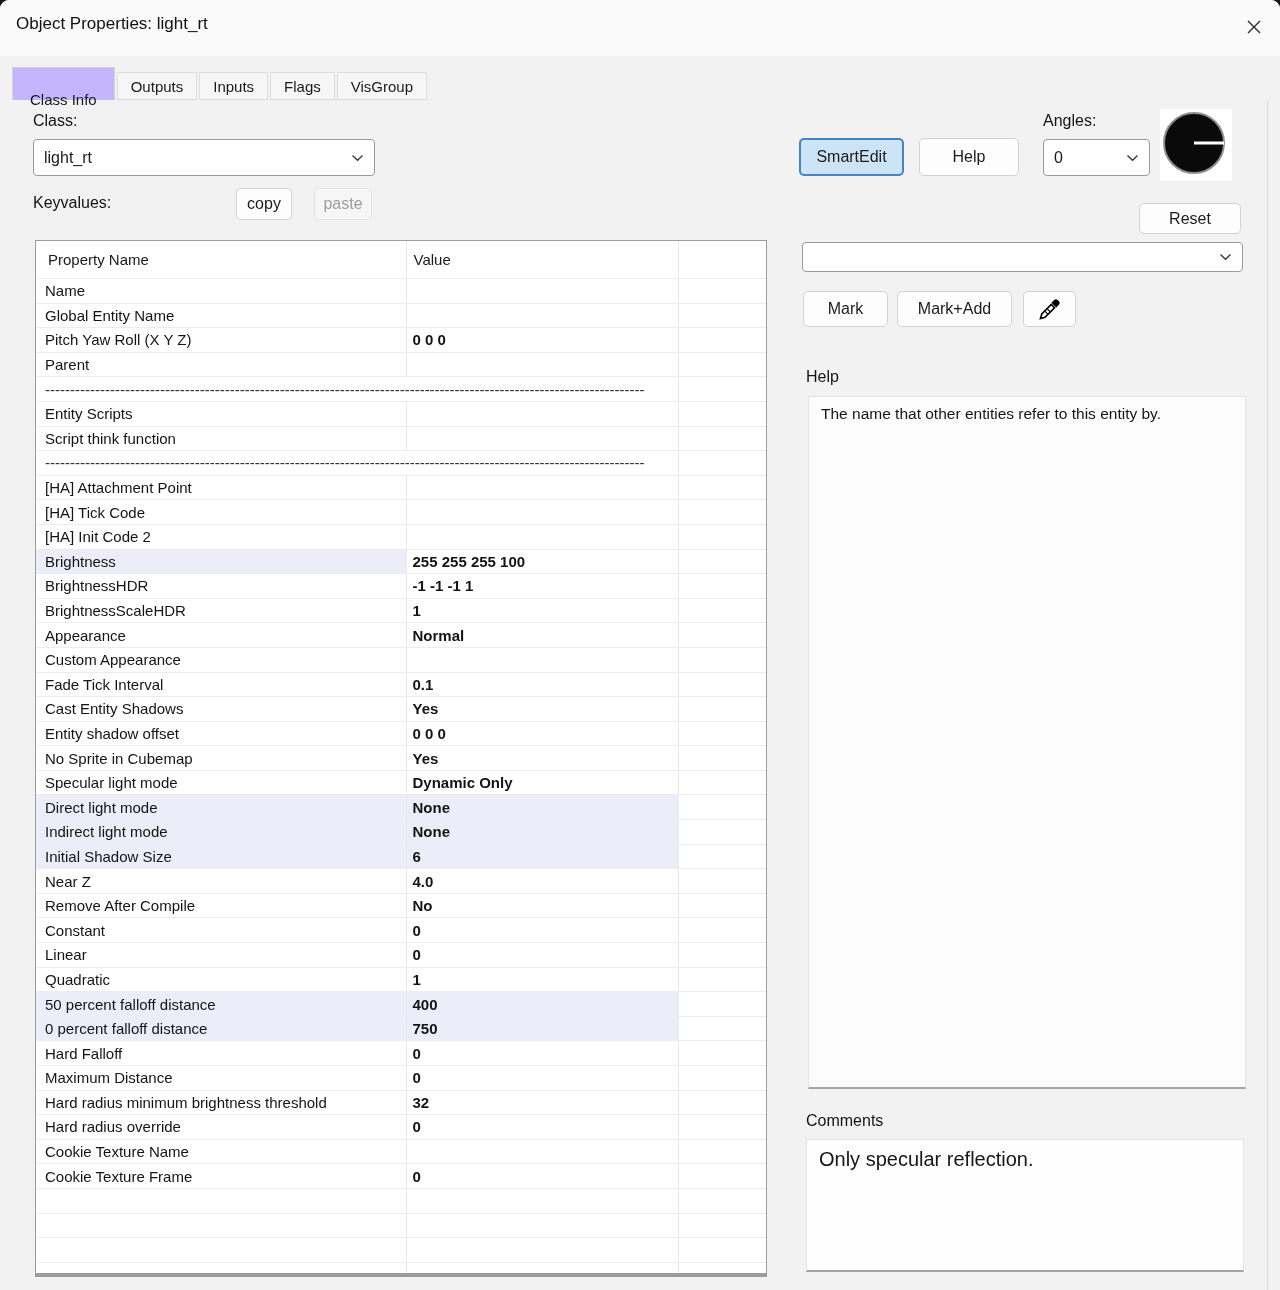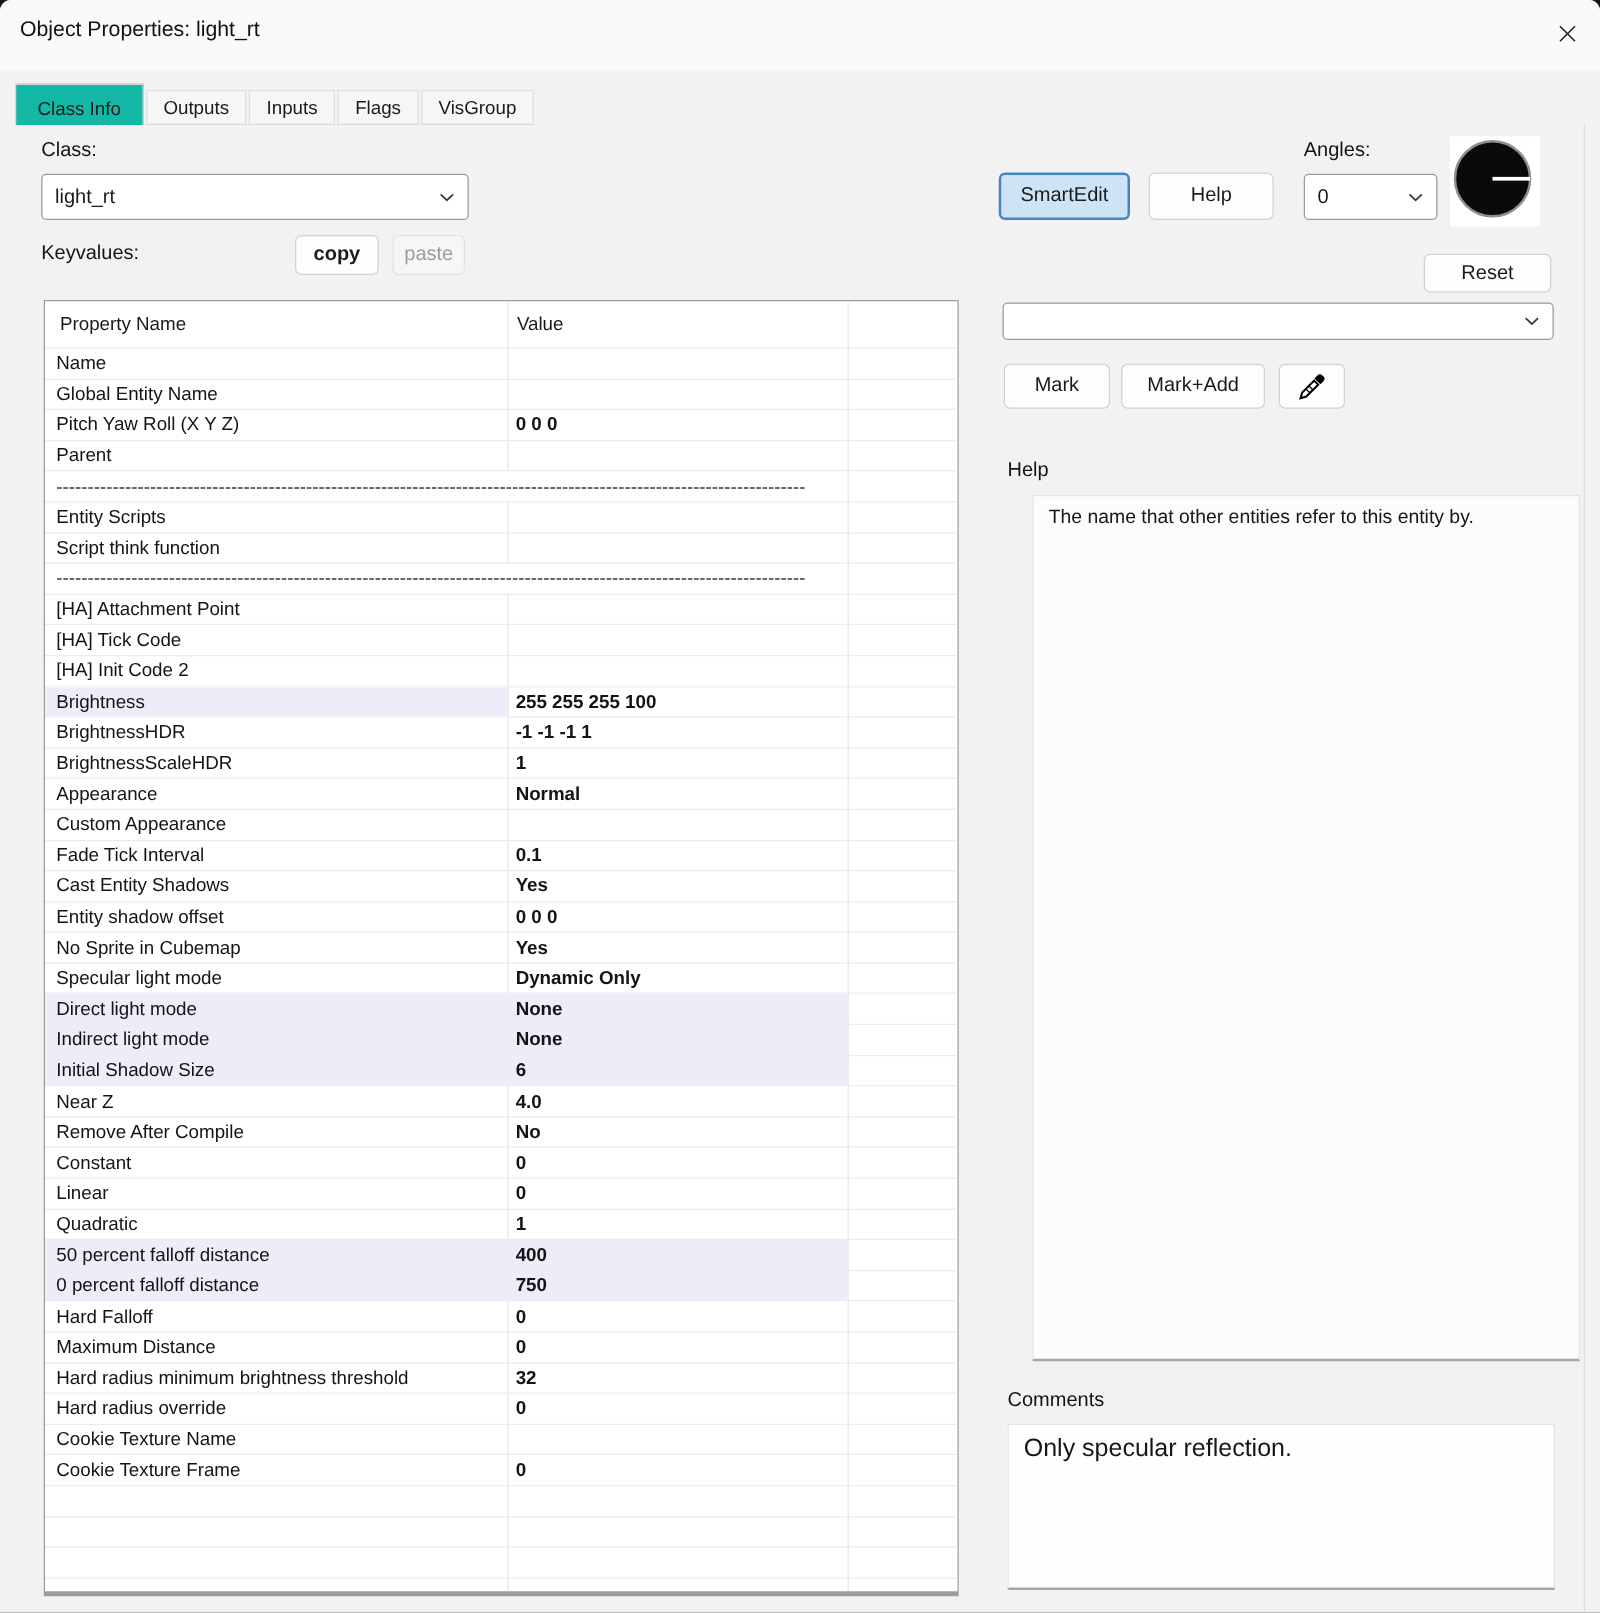--- a/index.html
+++ b/index.html
@@ -30,22 +30,22 @@
     display:flex;align-items:center;justify-content:center;cursor:pointer;
   }
   
   .tabs{position:absolute;left:12px;top:67px;height:33px;display:flex;align-items:flex-end;}
   .tab{
     background:#f6f6f6;border:1px solid #dedede;border-bottom:1px solid #d9d9d9;
     height:28px;line-height:28px;padding:0 13px;font-size:15px;
     margin-right:2px;cursor:pointer;box-sizing:border-box;
   }
   .tab.active{
-    background:#14b8a6;border:1px solid #d5d5d5;border-bottom:none;
-    height:33px;line-height:32px;padding:4px 17px;text-align:center;
+    background:#c4b5fd;border:1px solid #d5d5d5;border-bottom:none;
+    height:33px;line-height:32px;padding:16px 17px;text-align:center;
   }
   .lbl{position:absolute;font-size:16px;color:#141414;}
   
   .combo{
     position:absolute;background:#fff;border:1px solid #999;border-radius:4px;
     box-sizing:border-box;font-size:16px;display:flex;align-items:center;
     padding-left:10px;cursor:pointer;
   }
   .combo .chev{position:absolute;right:10px;top:50%;transform:translateY(-50%);}
   
@@ -147,21 +147,21 @@
     </span>
   </div>
 
   <div class="dial-box">
     <div class="dial">
       <div class="dial-needle"></div>
     </div>
   </div>
 
   <div class="lbl" style="left:33px;top:194px;">Keyvalues:</div>
-  <div class="btn" style="left:236px;top:188px;width:67px;height:32px;font-weight:bold;">copy</div>
+  <div class="btn" style="left:236px;top:188px;width:56px;height:32px;">copy</div>
   <div class="btn disabled" style="left:314px;top:188px;width:58px;height:32px;">paste</div>
 
   <div class="btn" style="left:1139px;top:203px;width:102px;height:31px;">Reset</div>
 
   <div class="combo" style="left:802px;top:242px;width:441px;height:30px;border-radius:4px;">
     <span></span>
     <span class="chev">
       <svg width="13" height="8" viewBox="0 0 13 8">
           <path d="M1.5 1.5 L6.5 6.2 L11.5 1.5" stroke="#3a3a3a" stroke-width="1.4" fill="none"></path>
         </svg>
@@ -396,21 +396,21 @@
           <tr>
             <td class="name"></td>
             <td class="value"></td>
             <td></td>
           </tr>
         </tbody>
     </table>
   </div>
 
   <div class="lbl" style="left:806px;top:368px;">Help</div>
-  <div class="panel" style="left:808px;top:396px;width:438px;height:693px;margin-left:18px;">
+  <div class="panel" style="left:808px;top:396px;width:438px;height:693px;">
     <span>The name that other entities refer to this entity by.</span>
   </div>
 
   <div class="lbl" style="left:806px;top:1112px;">Comments</div>
   <div class="panel" style="left:806px;top:1139px;width:438px;height:133px;background:#fefefe;font-size:20px;">
     <span>Only specular reflection.</span>
   </div>
 
   <div class="win-edge"></div>
 </div>

